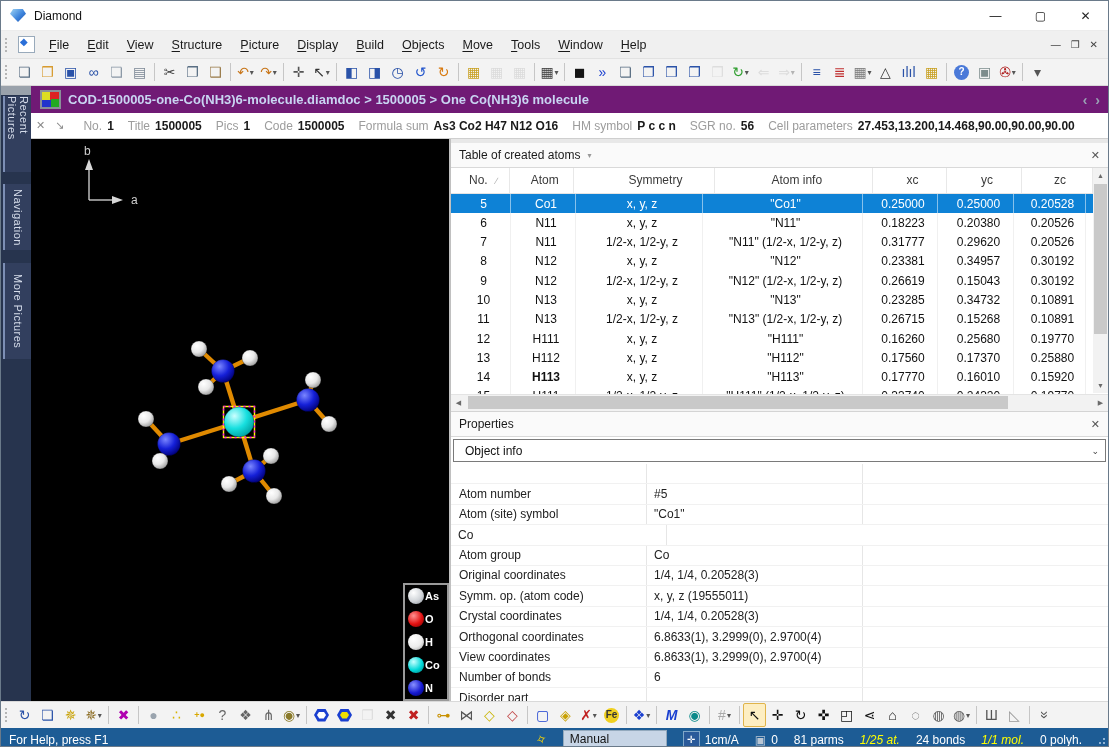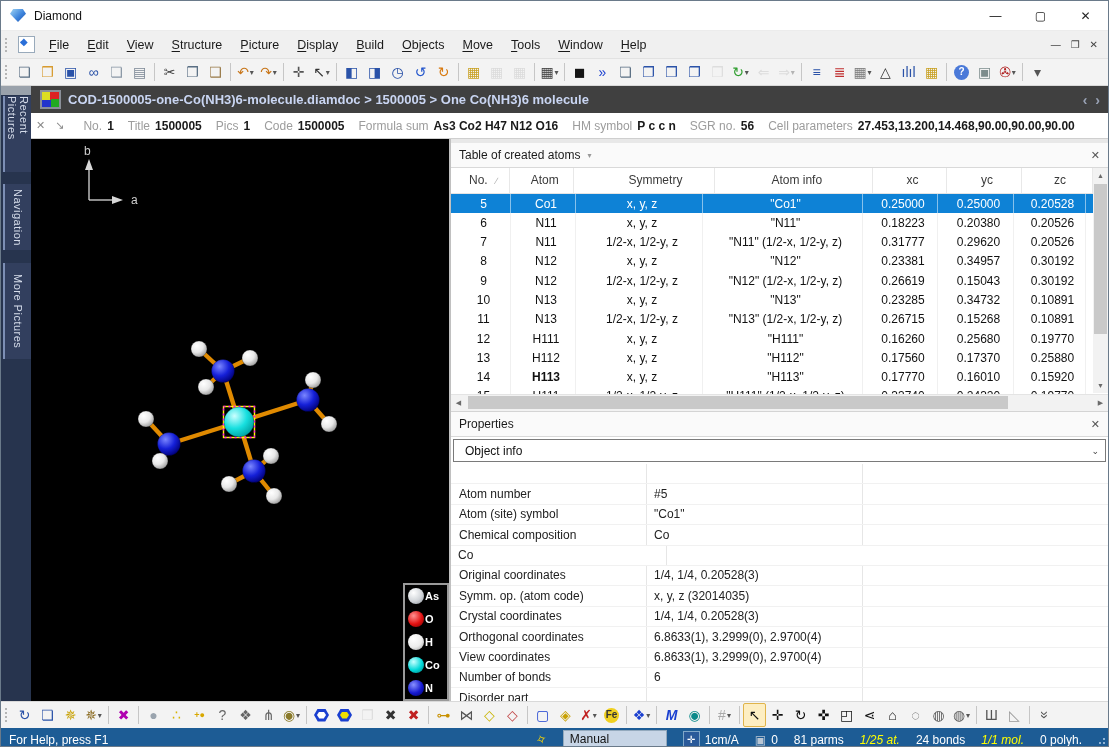--- a/index.html
+++ b/index.html
@@ -43,21 +43,21 @@
          clip-path:polygon(25% 0,75% 0,100% 50%,75% 100%,25% 100%,0 50%);}
   
   .mainrow{height:615px;display:flex;}
   .sidebar{width:30px;background:#27344e;position:relative;flex:none;}
   .sidecap{height:9px;background:#9aa2ab;}
   .sidetab{position:absolute;left:2px;width:26px;background:#323f5e;border-left:2px solid #7d8fb5;
            display:flex;align-items:center;justify-content:center;}
   .sidetab span{writing-mode:vertical-rl;font-size:11px;color:#d5dcea;letter-spacing:.5px;}
   .rightcol{flex:1;display:flex;flex-direction:column;min-width:0;}
   
-  .docbar{height:27px;background:#404040;display:flex;align-items:center;flex:none;}
+  .docbar{height:27px;background:#701a75;display:flex;align-items:center;flex:none;}
   .picicon{width:17px;height:15px;margin:0 7px 0 9px;border:2px solid #8a8f98;background:
      conic-gradient(#d22 0 25%,#2a2 0 50%,#23c 0 75%,#dd2 0 100%);}
   .breadcrumb{font-size:13px;font-weight:bold;color:#c9d5f2;white-space:nowrap;overflow:hidden;}
   .docnav{margin-left:auto;padding-right:8px;color:#99a2b5;font-size:14px;font-weight:bold;display:flex;gap:8px;}
   
   .infobar{height:25px;background:#fff;border-bottom:1px solid #cfcfcf;display:flex;align-items:center;
            font-size:12px;flex:none;overflow:hidden;}
   .ib-icon{color:#8a8a8a;font-size:11px;margin:0 5px;}
   .ibfield{margin-left:14px;white-space:nowrap;}
   .ibfield .lab{color:#9c9c9c;margin-right:5px;}
@@ -605,36 +605,36 @@
                   <div class="pcell plab">Atom number</div>
                   <div class="pcell pval">#5</div>
                   <div class="pcell pfill"></div>
                 </div>
                 <div class="prow">
                   <div class="pcell plab">Atom (site) symbol</div>
                   <div class="pcell pval">"Co1"</div>
                   <div class="pcell pfill"></div>
                 </div>
                 <div class="prow">
-                  <div class="pcell plab">Chemical composition</div>
                   <div class="pcell pval">Co</div>
                   <div class="pcell pfill"></div>
                 </div>
                 <div class="prow">
+                  <div class="pcell plab">Atom group</div>
                   <div class="pcell pval">Co</div>
                   <div class="pcell pfill"></div>
                 </div>
                 <div class="prow">
                   <div class="pcell plab">Original coordinates</div>
                   <div class="pcell pval">1/4, 1/4, 0.20528(3)</div>
                   <div class="pcell pfill"></div>
                 </div>
                 <div class="prow">
                   <div class="pcell plab">Symm. op. (atom code)</div>
-                  <div class="pcell pval">x, y, z (32014035)</div>
+                  <div class="pcell pval">x, y, z (19555011)</div>
                   <div class="pcell pfill"></div>
                 </div>
                 <div class="prow">
                   <div class="pcell plab">Crystal coordinates</div>
                   <div class="pcell pval">1/4, 1/4, 0.20528(3)</div>
                   <div class="pcell pfill"></div>
                 </div>
                 <div class="prow">
                   <div class="pcell plab">Orthogonal coordinates</div>
                   <div class="pcell pval">6.8633(1), 3.2999(0), 2.9700(4)</div>

